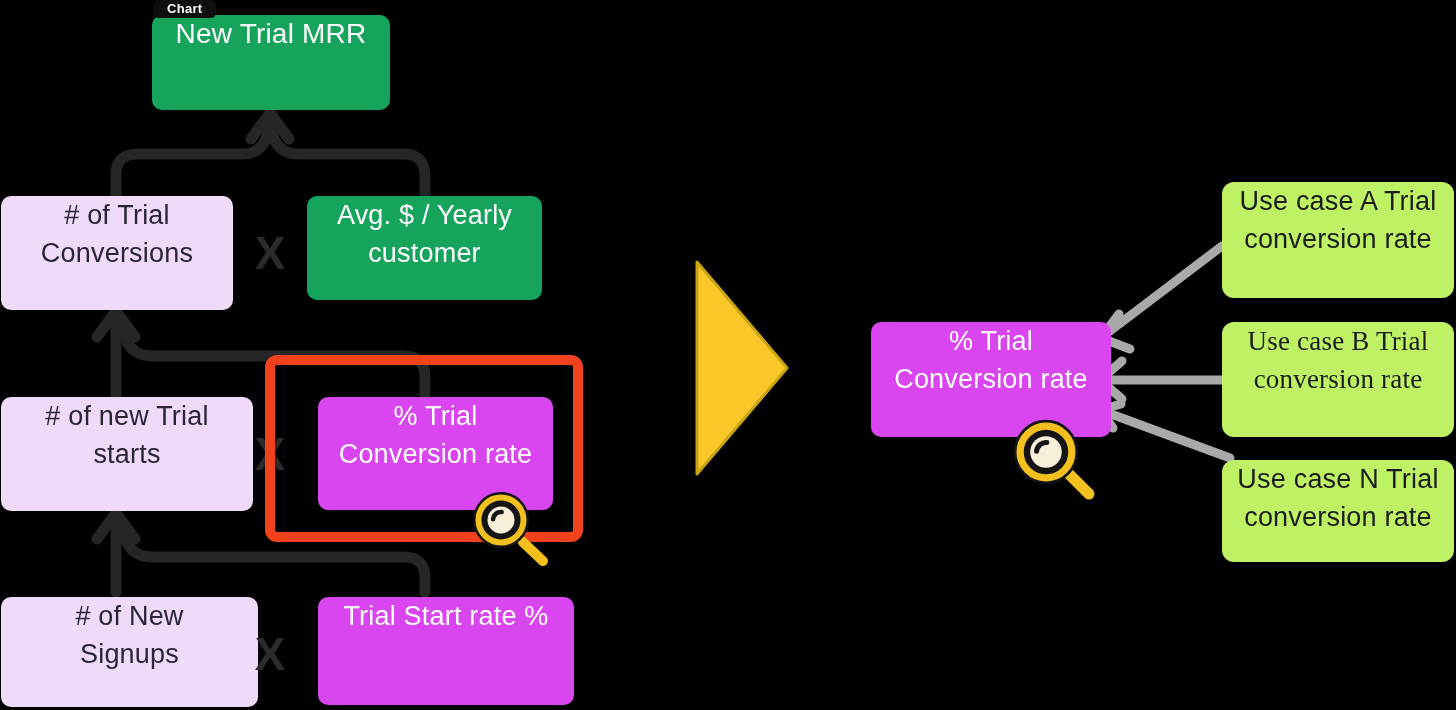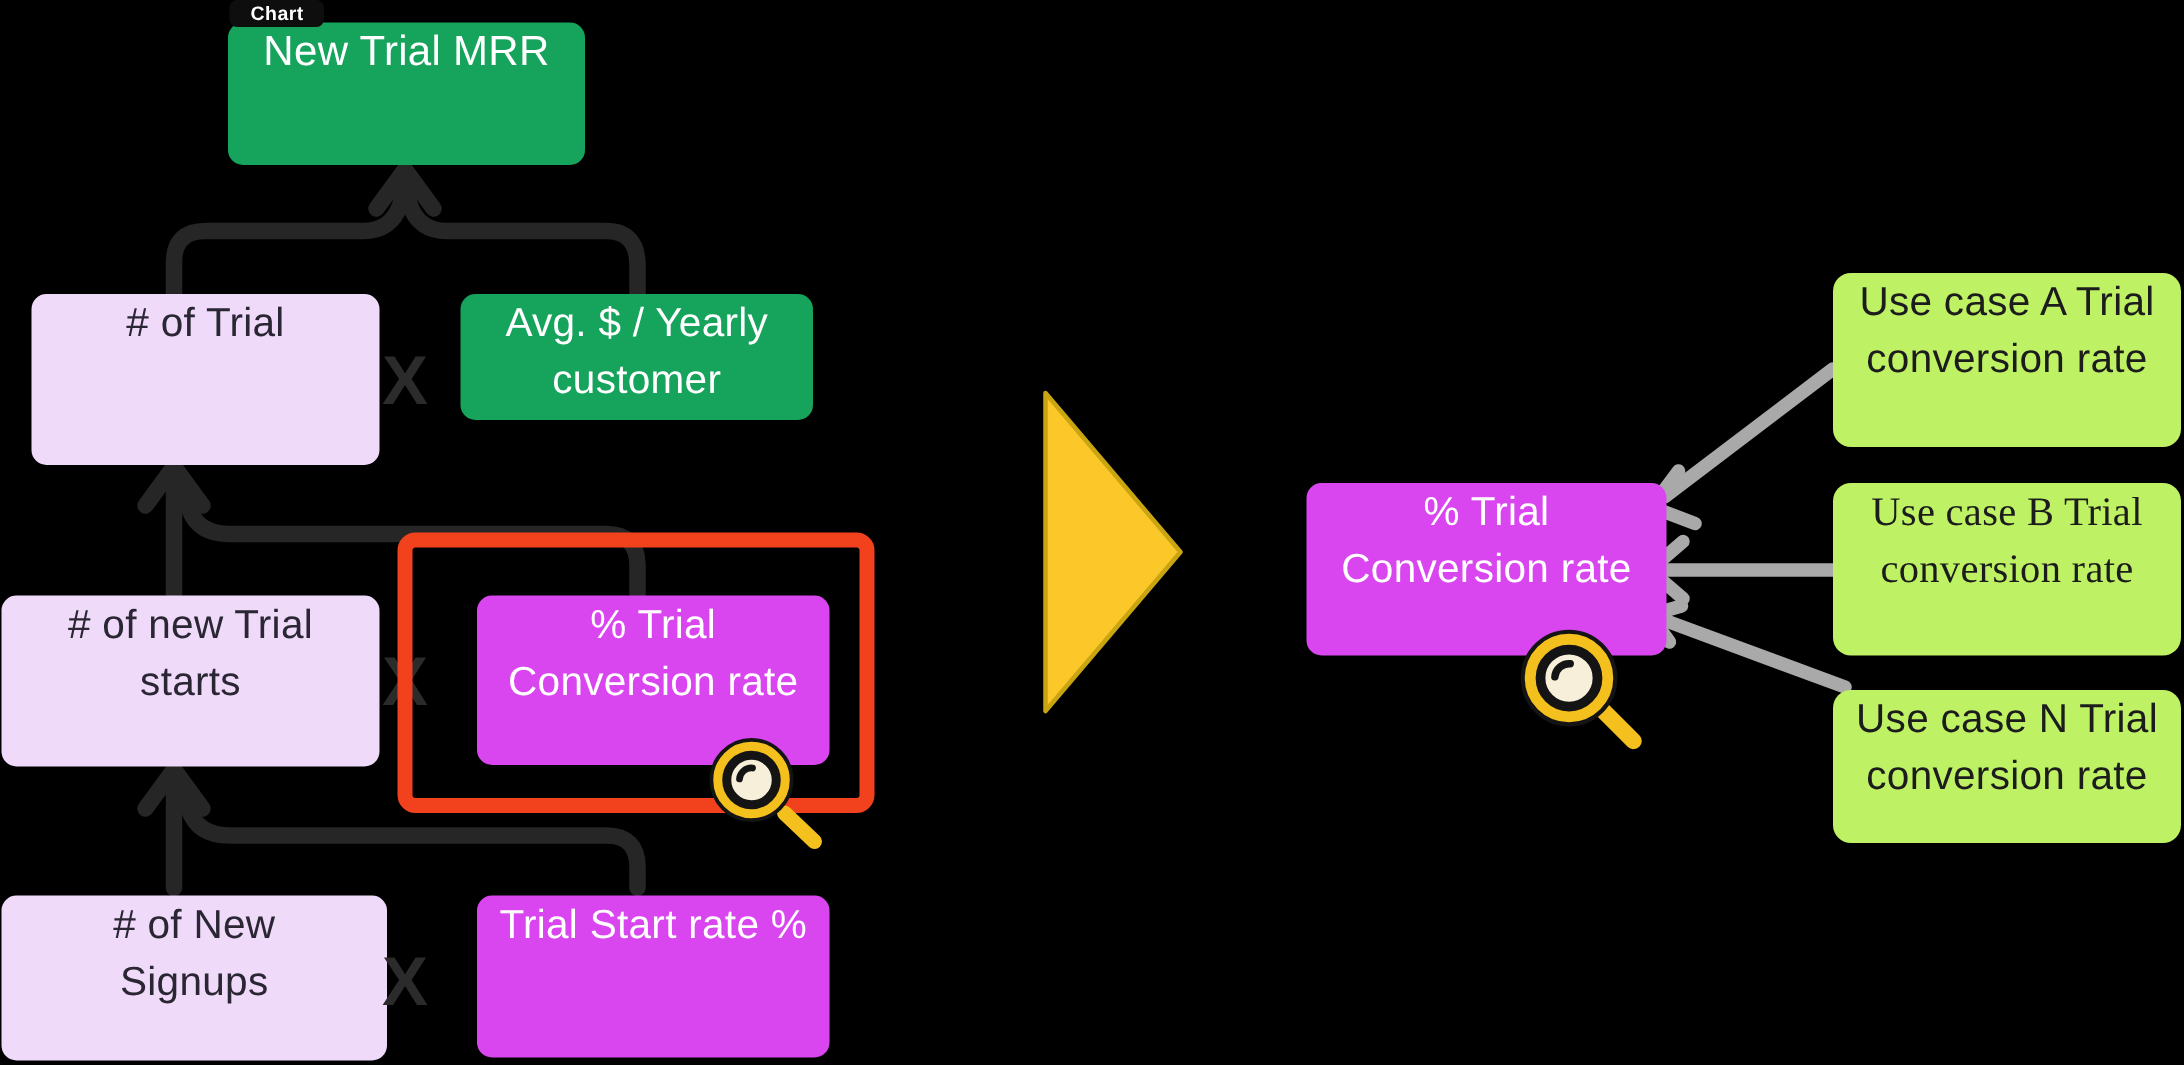--- a/index.html
+++ b/index.html
@@ -56,45 +56,46 @@
     </g>
   </svg>
 
   <div id="boxes">
     <div class="tag">Chart</div>
 
     <div class="node green mrr" style="left:152px;top:15px;width:238px;height:95px;">
       <span>New Trial MRR</span>
     </div>
 
-    <div class="node purple" style="left:1px;top:196px;width:232px;height:114px;margin-left:20px;">
+    <div class="node purple" style="left:1px;top:196px;width:232px;height:114px;">
       <span># of Trial</span>
+      <span>Conversions</span>
     </div>
     <div class="op" style="left:238px;top:221px;">X</div>
-    <div class="node green" style="left:307px;top:196px;width:235px;height:84px;">
+    <div class="node green" style="left:307px;top:196px;width:235px;height:104px;">
       <span>Avg. $ / Yearly</span>
       <span>customer</span>
     </div>
 
     <div class="node purple" style="left:1px;top:397px;width:252px;height:114px;">
       <span># of new Trial</span>
       <span>starts</span>
     </div>
     <div class="op" style="left:238px;top:422px;">X</div>
     <div class="node blue" style="left:307px;top:397px;width:235px;height:113px;">
       <span>% Trial</span>
       <span>Conversion rate</span>
     </div>
 
     <div class="node purple" style="left:1px;top:597px;width:257px;height:110px;">
       <span># of New</span>
       <span>Signups</span>
     </div>
     <div class="op" style="left:238px;top:622px;">X</div>
-    <div class="node blue" style="left:307px;top:597px;width:235px;height:108px;">
+    <div class="node blue" style="left:307px;top:597px;width:256px;height:108px;">
       <span>Trial Start rate %</span>
     </div>
 
     <div class="node blue" style="left:860px;top:322px;width:240px;height:115px;">
       <span>% Trial</span>
       <span>Conversion rate</span>
     </div>
     <div class="node yellow" style="left:1222px;top:182px;width:232px;height:116px;">
       <span>Use case A Trial</span>
       <span>conversion rate</span>

